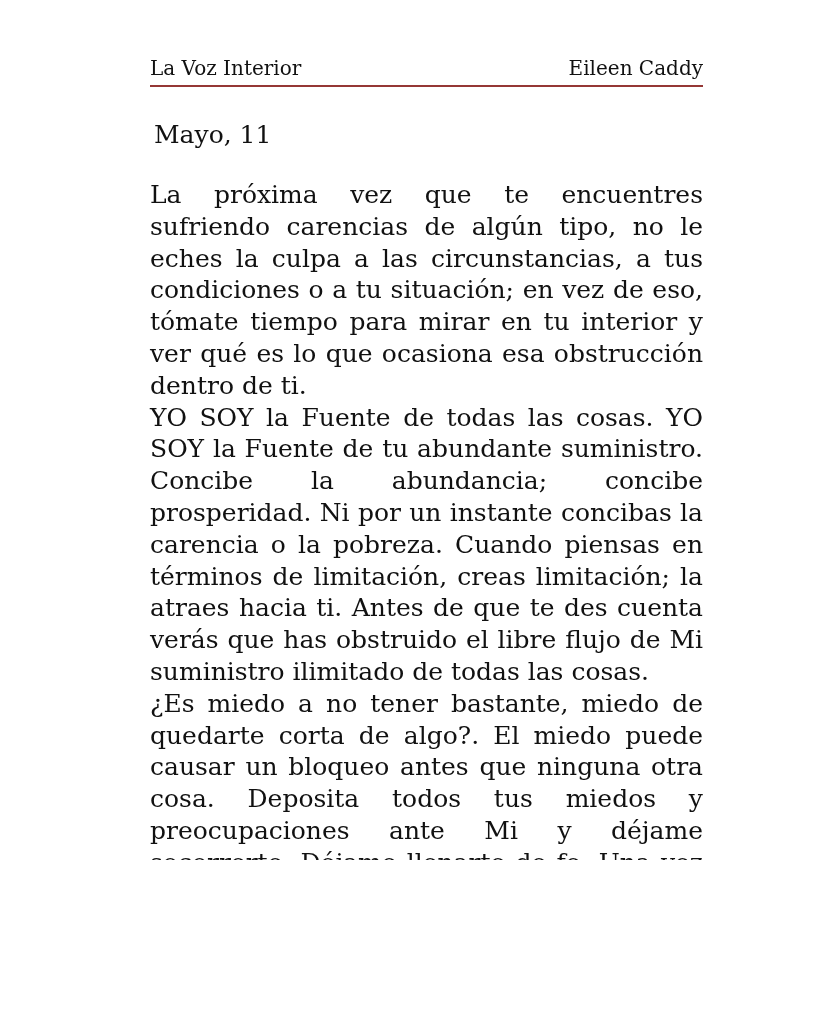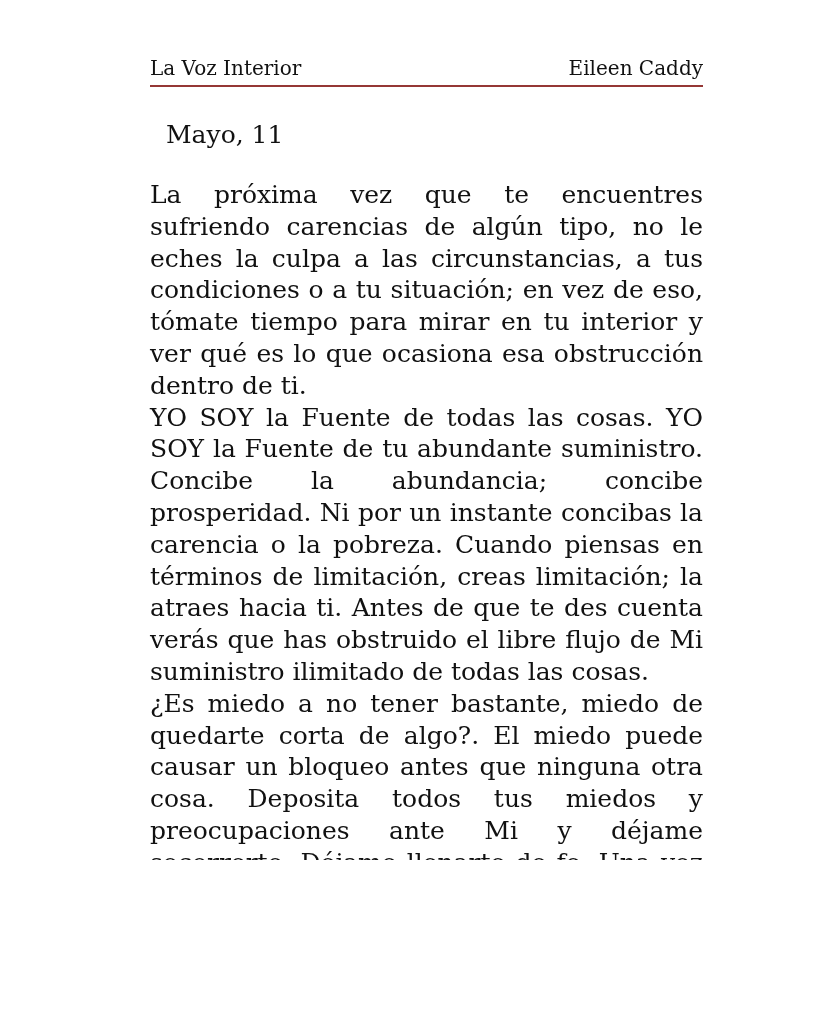--- a/index.html
+++ b/index.html
@@ -26,21 +26,21 @@
     line-height: 24px;
   }
   .header-rule {
     height: 2px;
     background: #953735;
     margin-top: 5px;
   }
   .date-heading {
     font-size: 25px;
     font-weight: normal;
-    margin: 33px 0 0 16px;
+    margin: 33px 0 0 4px;
     line-height: 30px;
   }
   .body-text {
     margin-top: 29px;
     font-size: 25px;
     line-height: 31.8px;
     text-align: justify;
     text-justify: inter-word;
     hyphens: none;
   }

